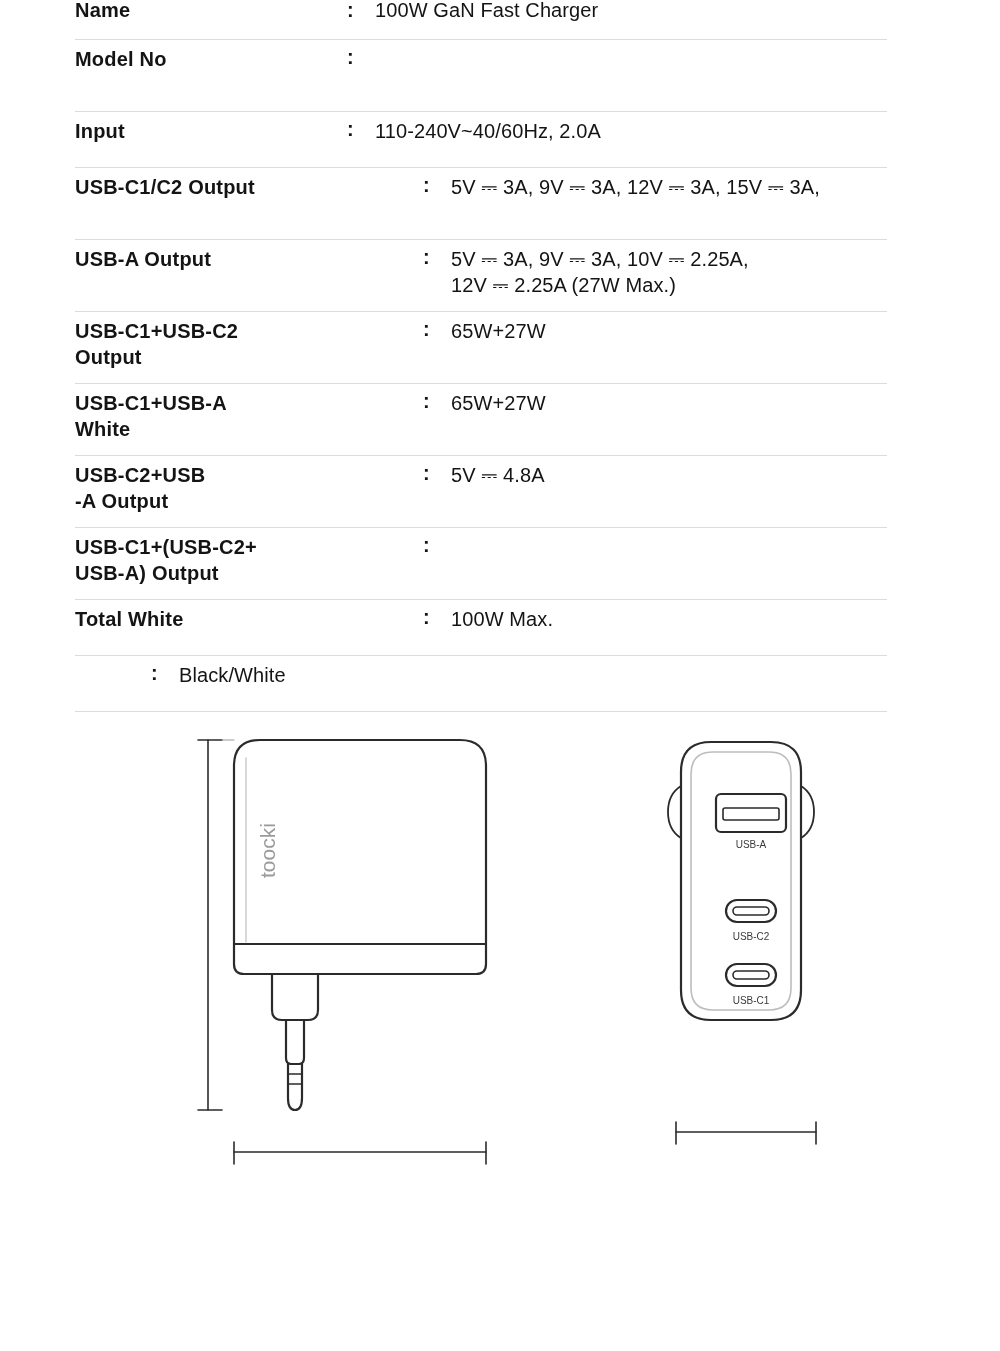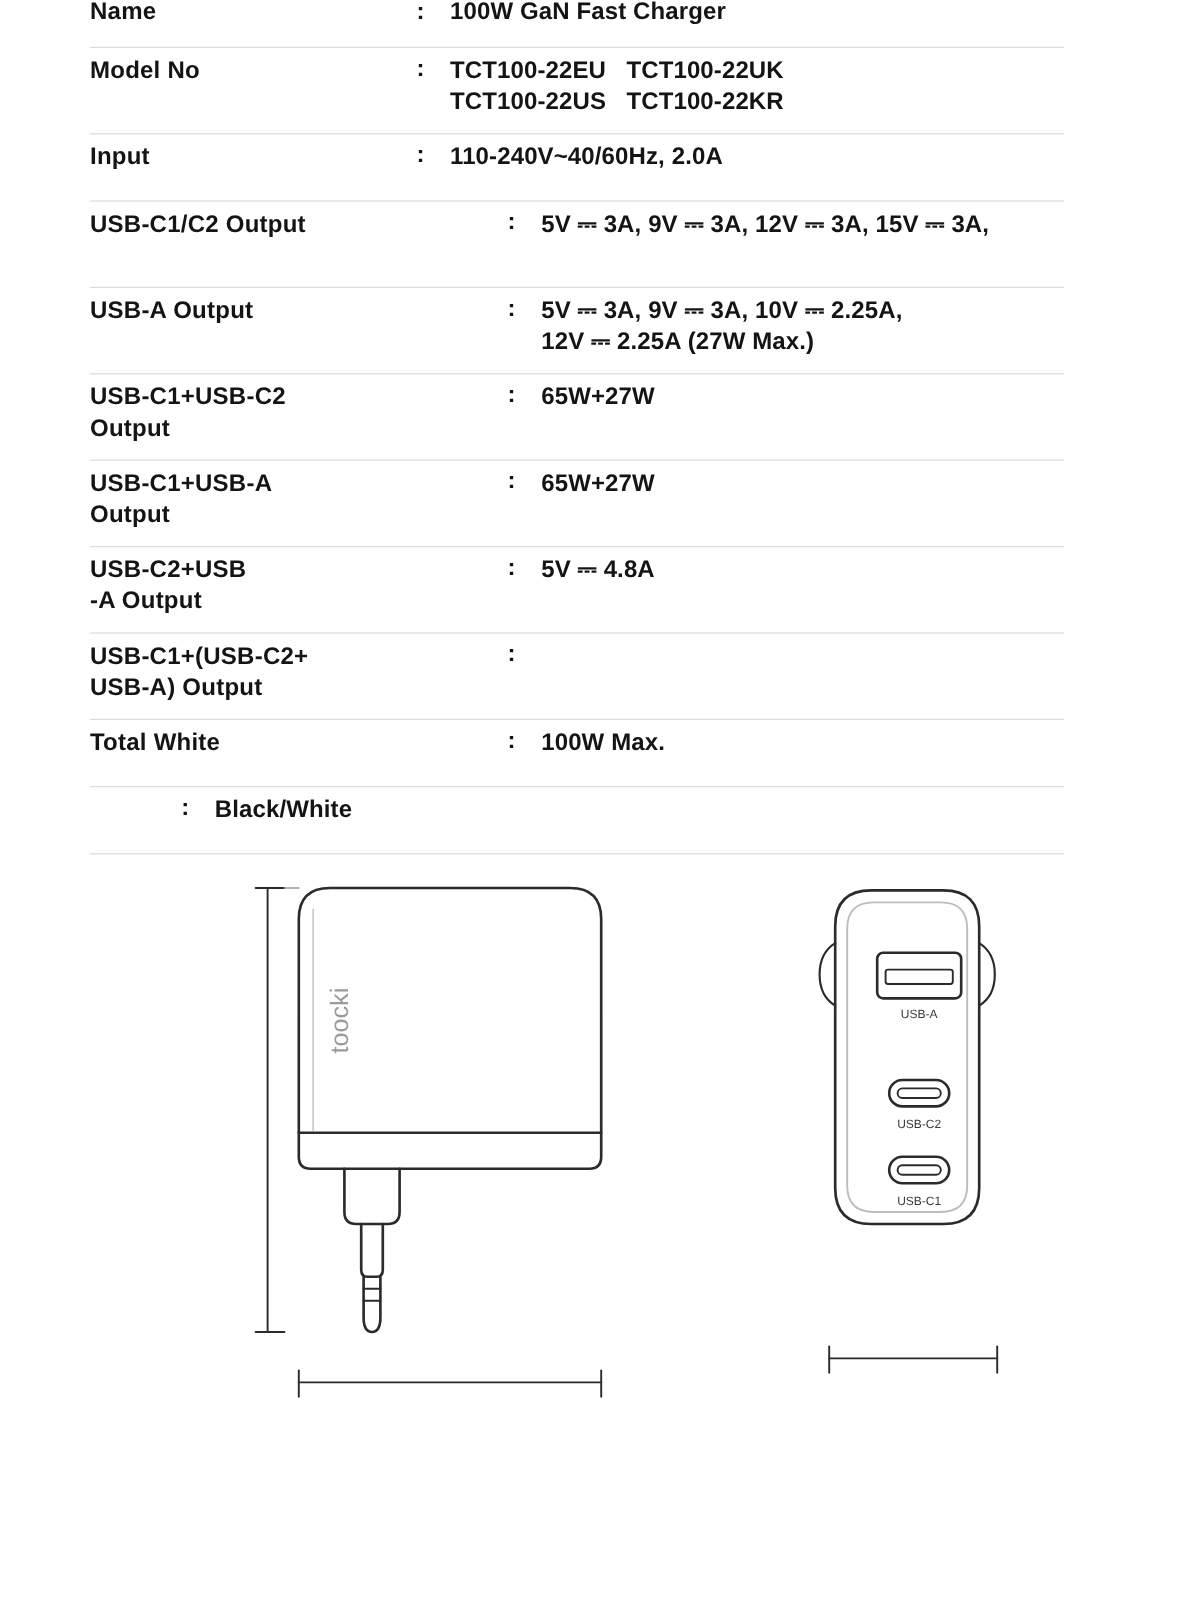--- a/index.html
+++ b/index.html
@@ -46,21 +46,21 @@
     font-size: 20px;
     font-weight: 700;
     color: #141414;
   }
   .spec-colon.indent {
     margin-left: 76px;
   }
   .spec-value {
     flex: 1 1 auto;
     font-size: 20px;
-    font-weight: 700;
+    font-weight: 400;
     line-height: 1.32;
     color: #141414;
     letter-spacing: 0.1px;
   }
   .spec-value .line { display: block; }
   .model-cols {
     display: block;
   }
   .model-line { display: block; white-space: pre; }
 
@@ -69,21 +69,20 @@
   .spec-row.first .spec-label,
   .spec-row.first .spec-colon,
   .spec-row.first .spec-value { line-height: 1.0; }
 
   
   .drawings {
     position: relative;
     width: 808px;
     height: 520px;
     margin-top: 14px;
-    margin-left: 15px;
   }
 
   svg { display: block; }
   .drawing-svg {
     position: absolute;
     left: 0;
     top: 0;
   }
 </style>
 </head>
@@ -93,24 +92,20 @@
 
   <div class="spec-row first">
     <div class="spec-label">Name</div>
     <div class="spec-colon">:</div>
     <div class="spec-value">100W GaN Fast Charger</div>
   </div>
 
   <div class="spec-row tall">
     <div class="spec-label">Model No</div>
     <div class="spec-colon">:</div>
-    <div class="spec-value model-cols">
-      <span class="model-line">TCT100-22EU   TCT100-22UK</span>
-      <span class="model-line">TCT100-22US   TCT100-22KR</span>
-    </div>
   </div>
 
   <div class="spec-row">
     <div class="spec-label">Input</div>
     <div class="spec-colon">:</div>
     <div class="spec-value">110-240V~40/60Hz, 2.0A</div>
   </div>
 
   <div class="spec-row tall">
     <div class="spec-label">USB-C1/C2 Output</div>
@@ -131,21 +126,21 @@
 
   <div class="spec-row tall">
     <div class="spec-label" style="white-space:pre-line;">USB-C1+USB-C2
 Output</div>
     <div class="spec-colon indent">:</div>
     <div class="spec-value">65W+27W</div>
   </div>
 
   <div class="spec-row tall">
     <div class="spec-label" style="white-space:pre-line;">USB-C1+USB-A
-Output</div>
+White</div>
     <div class="spec-colon indent">:</div>
     <div class="spec-value">65W+27W</div>
   </div>
 
   <div class="spec-row tall">
     <div class="spec-label" style="white-space:pre-line;">USB-C2+USB
 -A Output</div>
     <div class="spec-colon indent">:</div>
     <div class="spec-value">5V ⎓ 4.8A</div>
   </div>

